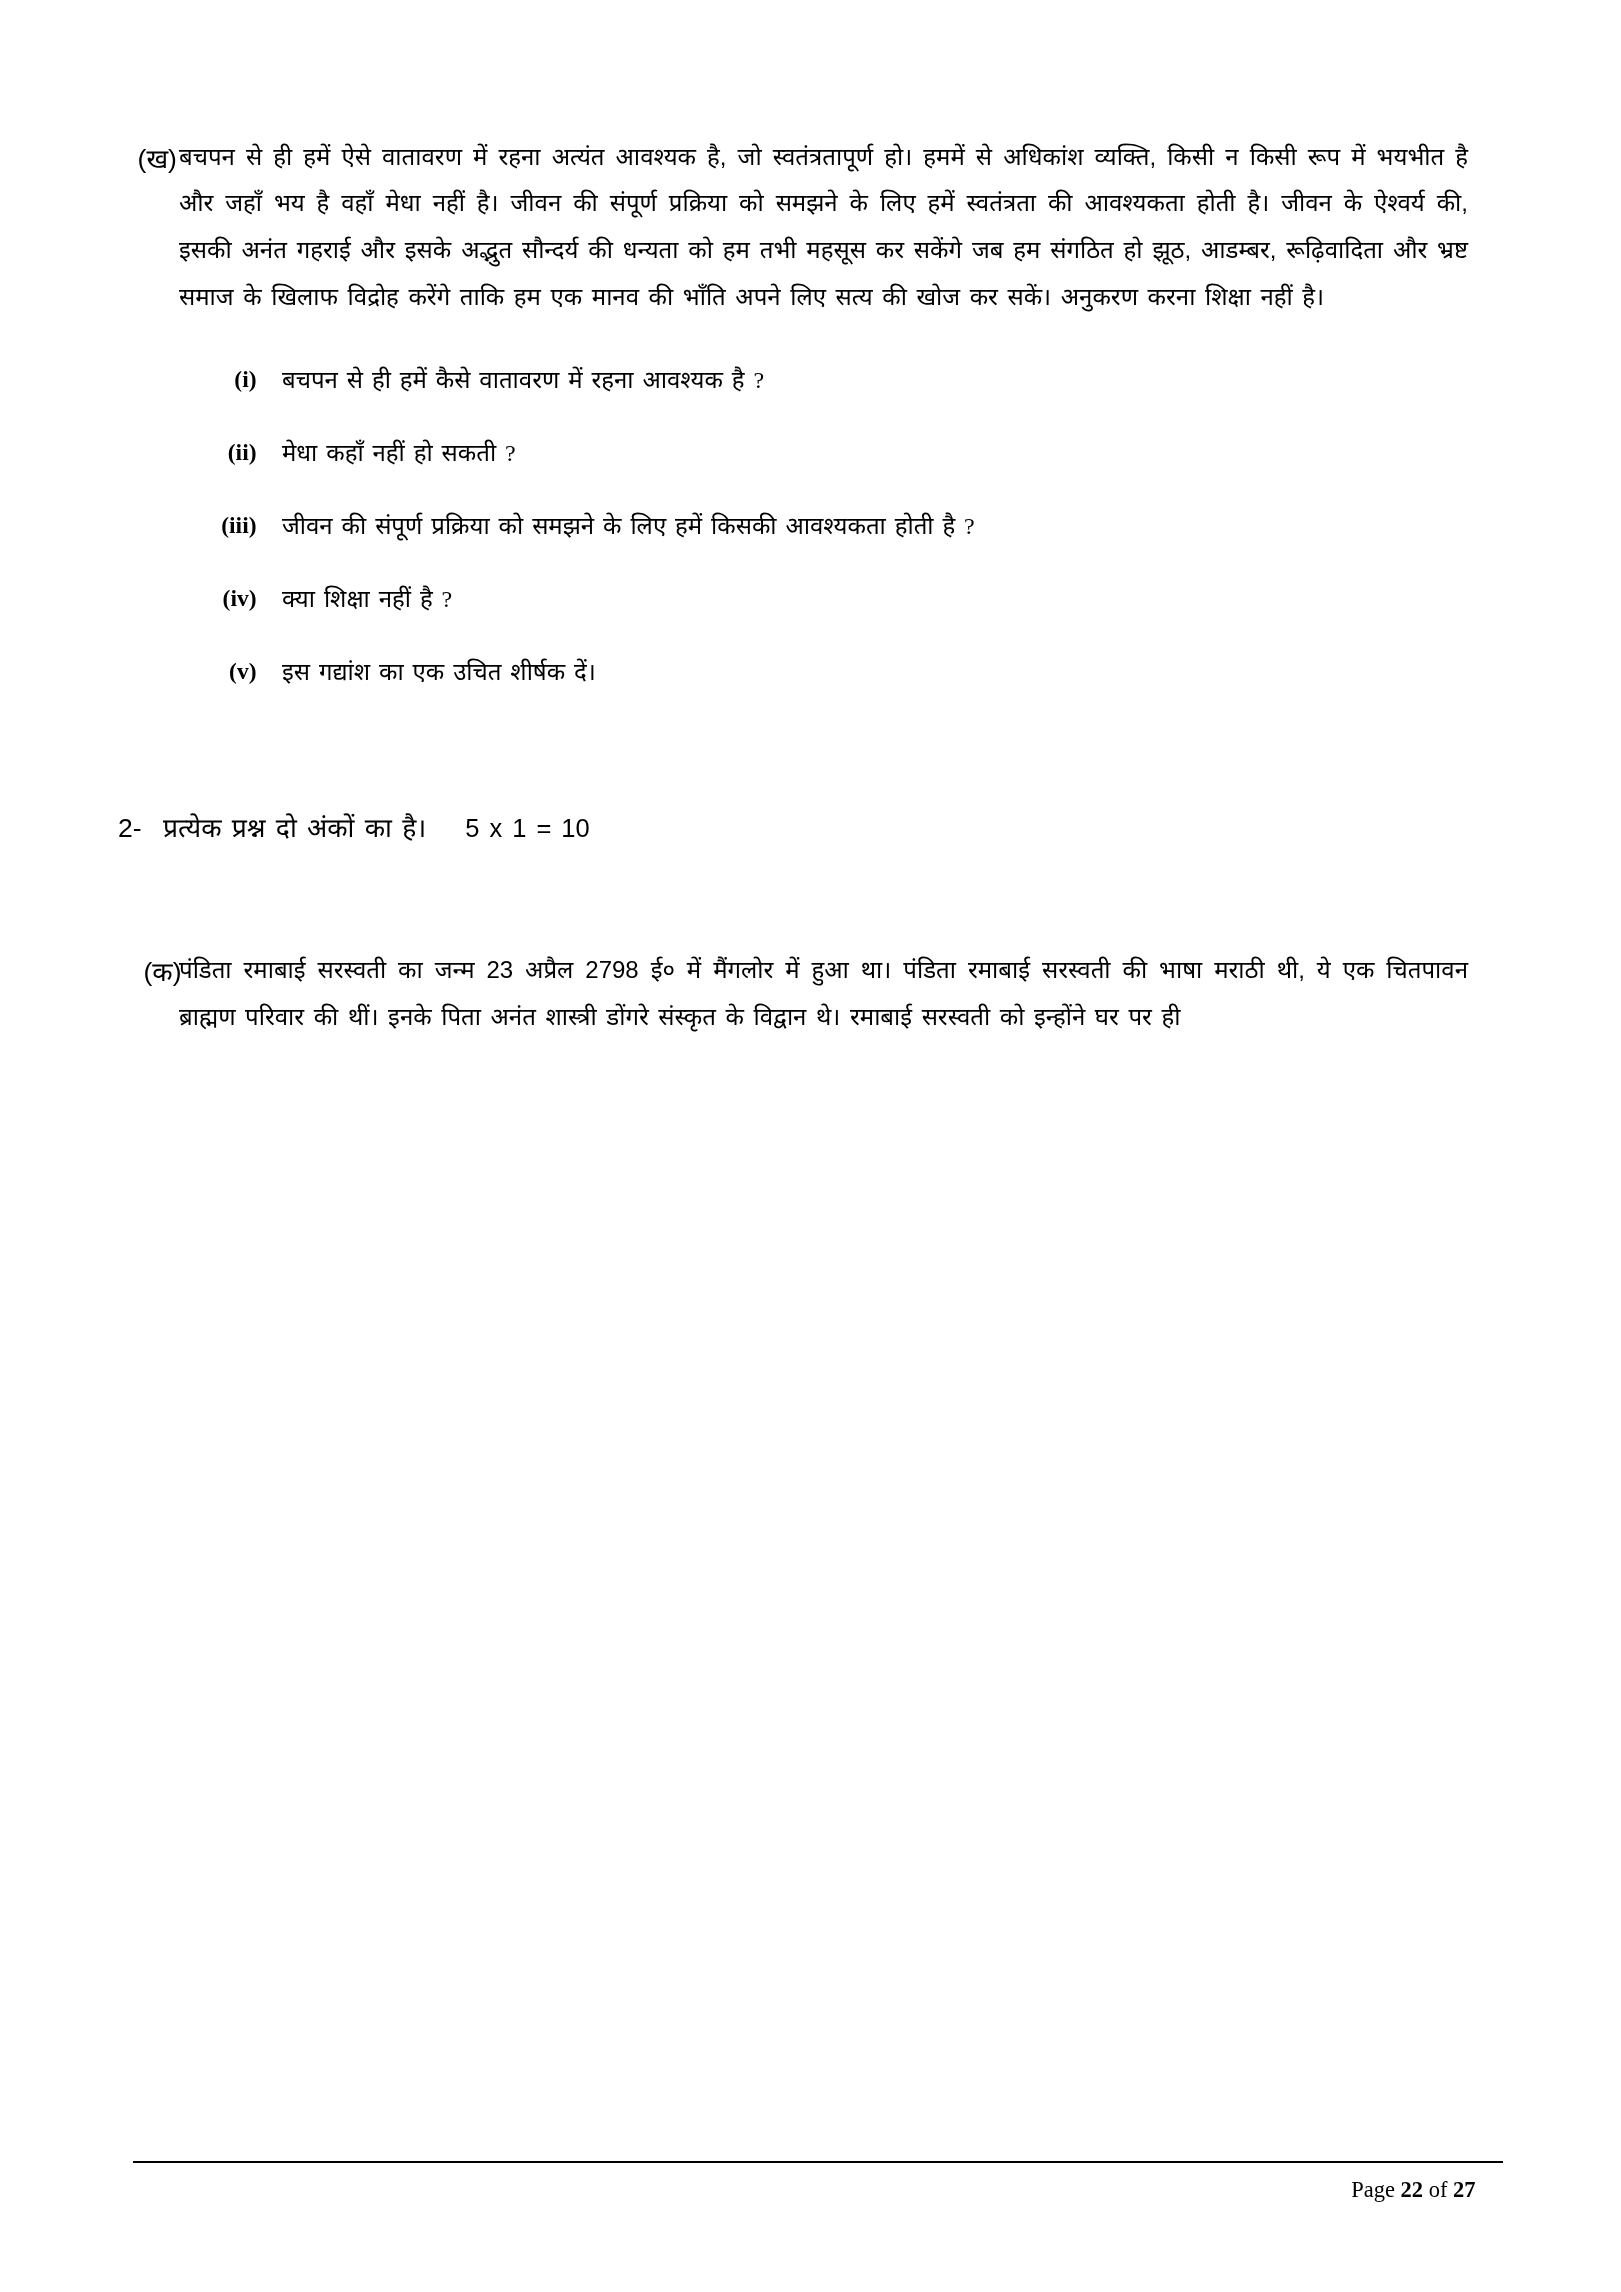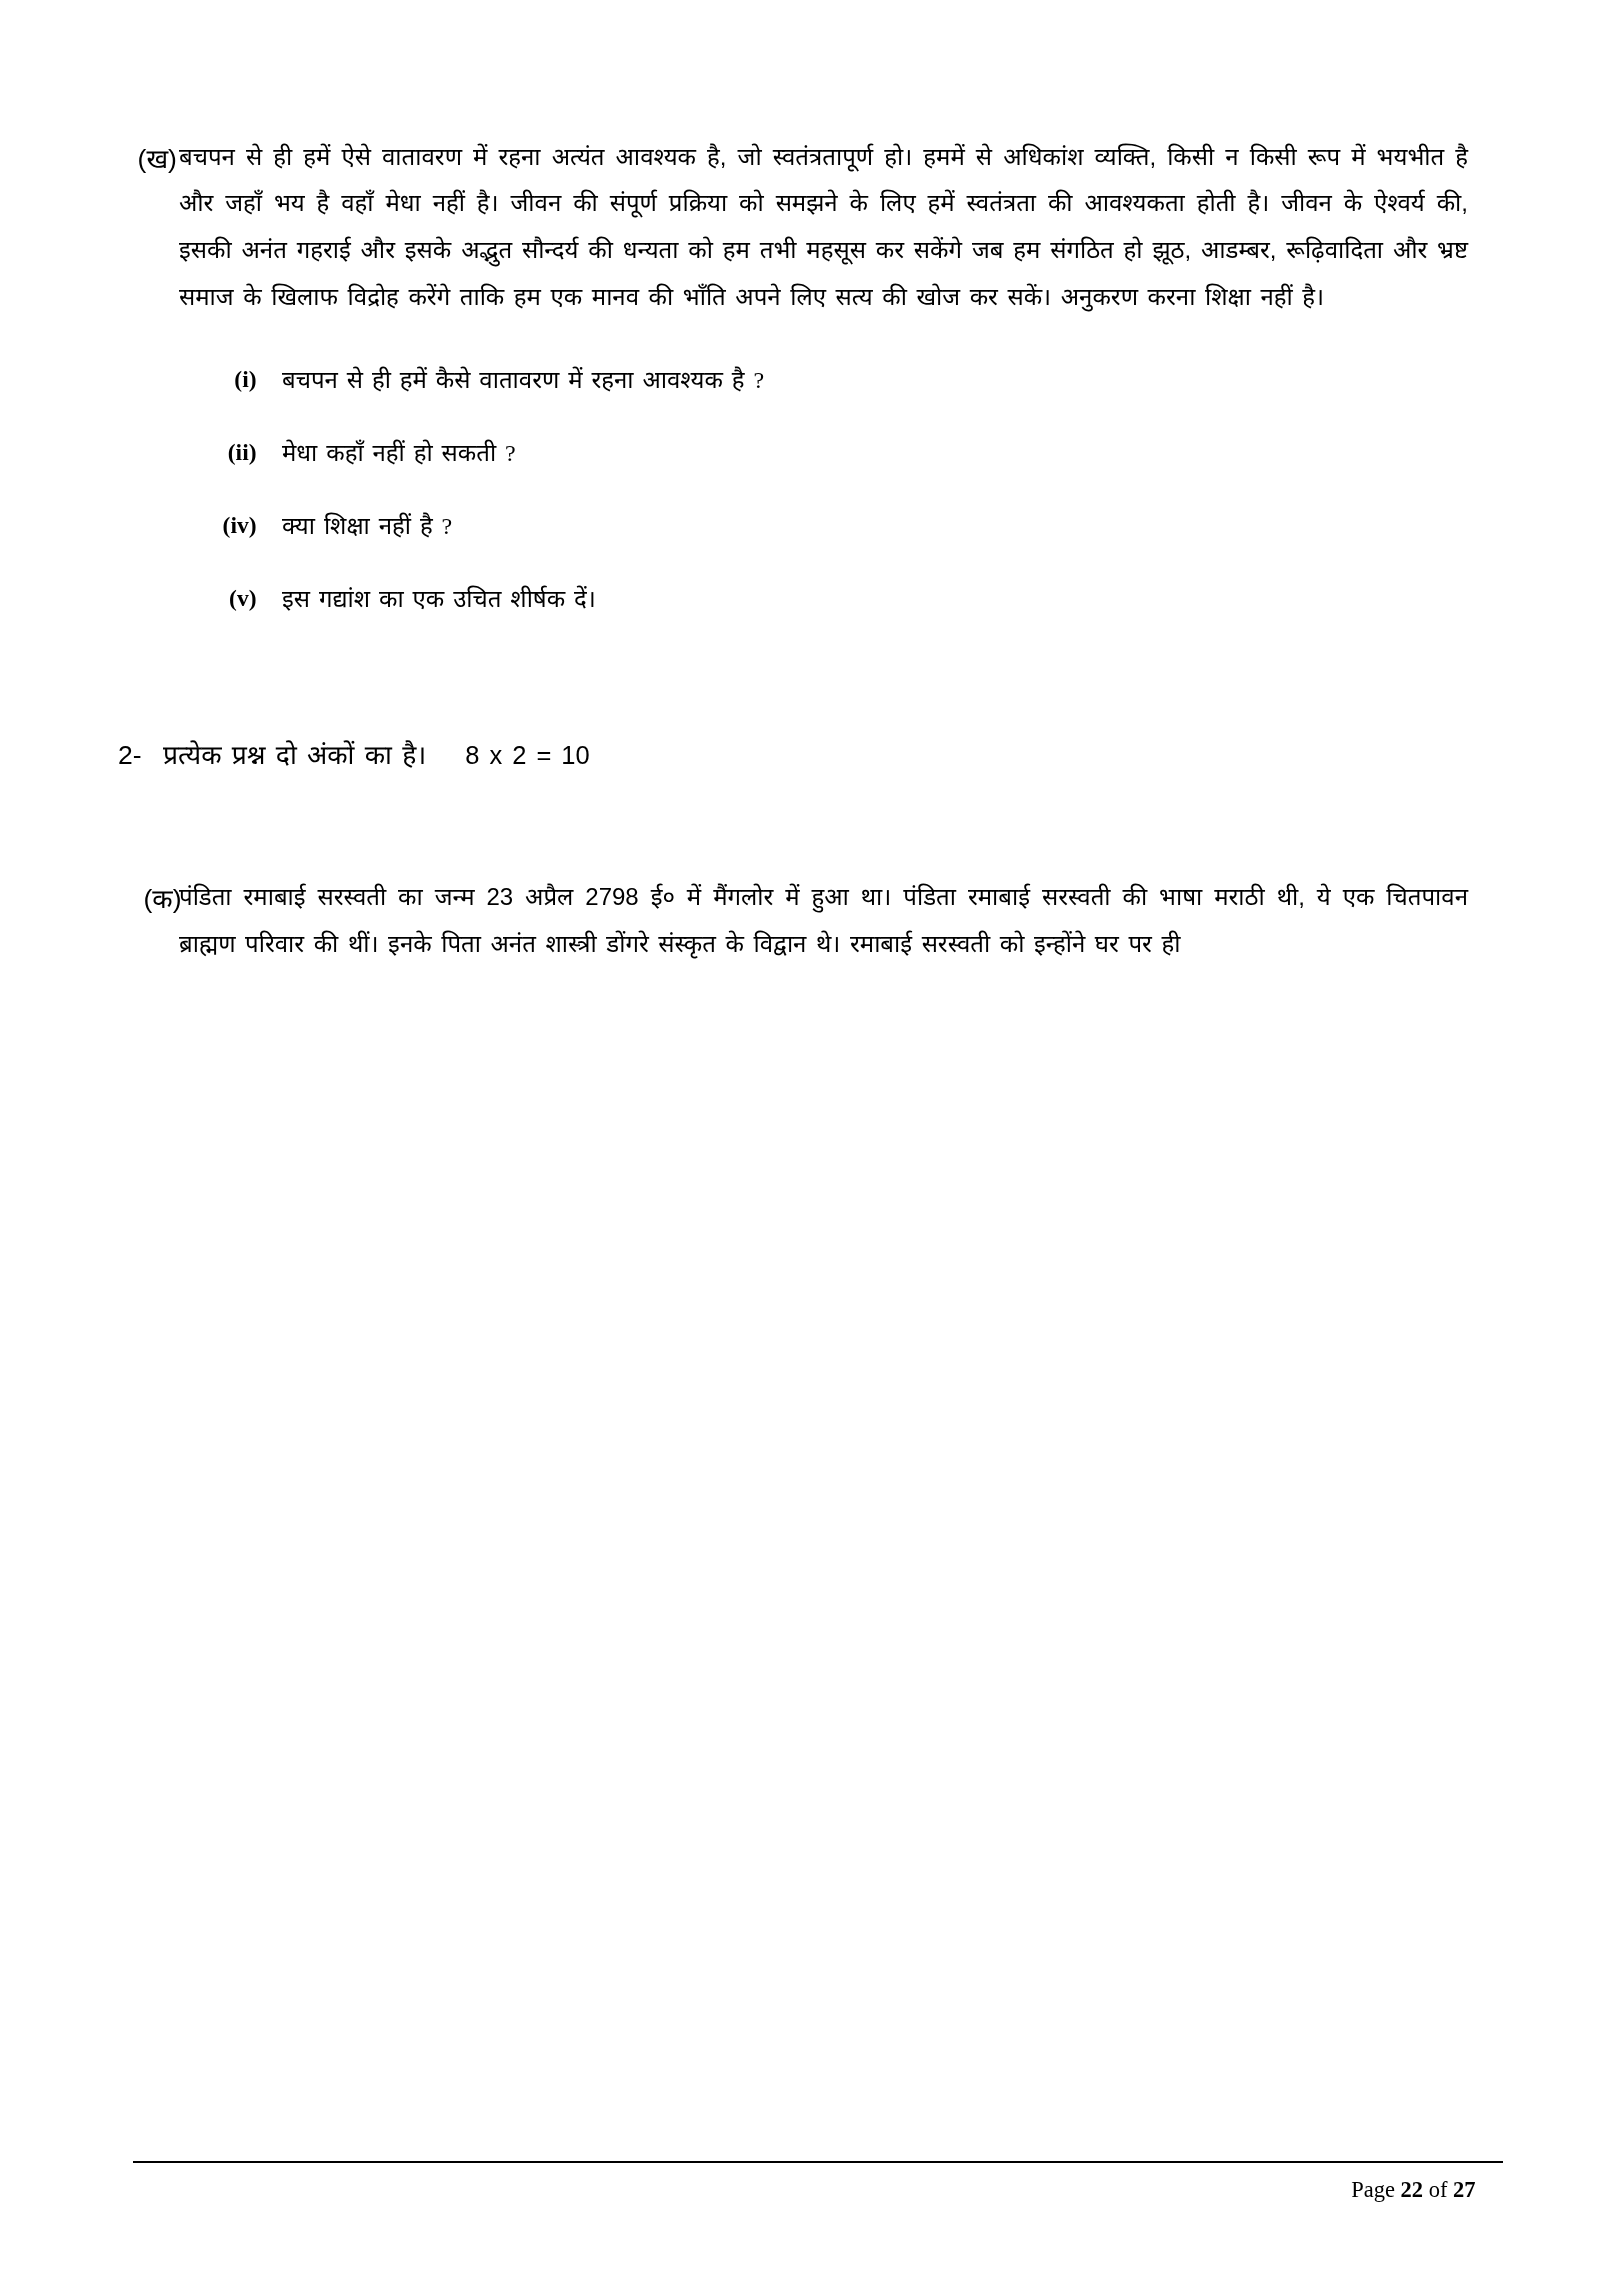--- a/index.html
+++ b/index.html
@@ -168,39 +168,43 @@
       <div class="qrow">
         <div class="qnum">(i)</div>
         <div class="qtext">बचपन से ही हमें कैसे वातावरण में रहना आवश्यक है ?</div>
       </div>
 
       <div class="qrow">
         <div class="qnum">(ii)</div>
         <div class="qtext">मेधा कहाँ नहीं हो सकती ?</div>
       </div>
 
+      <div class="qrow">
+        <div class="qnum">(iii)</div>
+        <div class="qtext">जीवन की संपूर्ण प्रक्रिया को समझने के लिए हमें किसकी आवश्यकता होती है ?</div>
+      </div>
 
       <div class="qrow">
         <div class="qnum">(iv)</div>
         <div class="qtext">क्या शिक्षा नहीं है ?</div>
       </div>
 
       <div class="qrow">
         <div class="qnum">(v)</div>
         <div class="qtext">इस गद्यांश का एक उचित शीर्षक दें।</div>
       </div>
 
     </div>
 
     <div class="section">
       <div class="section-num">2-</div>
       <div class="section-body">
         <div class="section-line2">
           <span>प्रत्येक प्रश्न दो अंकों का है।</span>
-          <span class="marks">8 x 2 = 10</span>
+          <span class="marks">5 x 1 = 10</span>
         </div>
       </div>
     </div>
 
     <div class="passage-block second">
       <div class="passage-marker">(क)</div>
       <div class="passage-body">पंडिता रमाबाई सरस्वती का जन्म 23 अप्रैल 2798 ई० में मैंगलोर में हुआ था। पंडिता रमाबाई सरस्वती की भाषा मराठी थी, ये एक चितपावन ब्राह्मण परिवार की थीं। इनके पिता अनंत शास्त्री डोंगरे संस्कृत के विद्वान थे। रमाबाई सरस्वती को इन्होंने घर पर ही</div>
     </div>
 
   </div>

